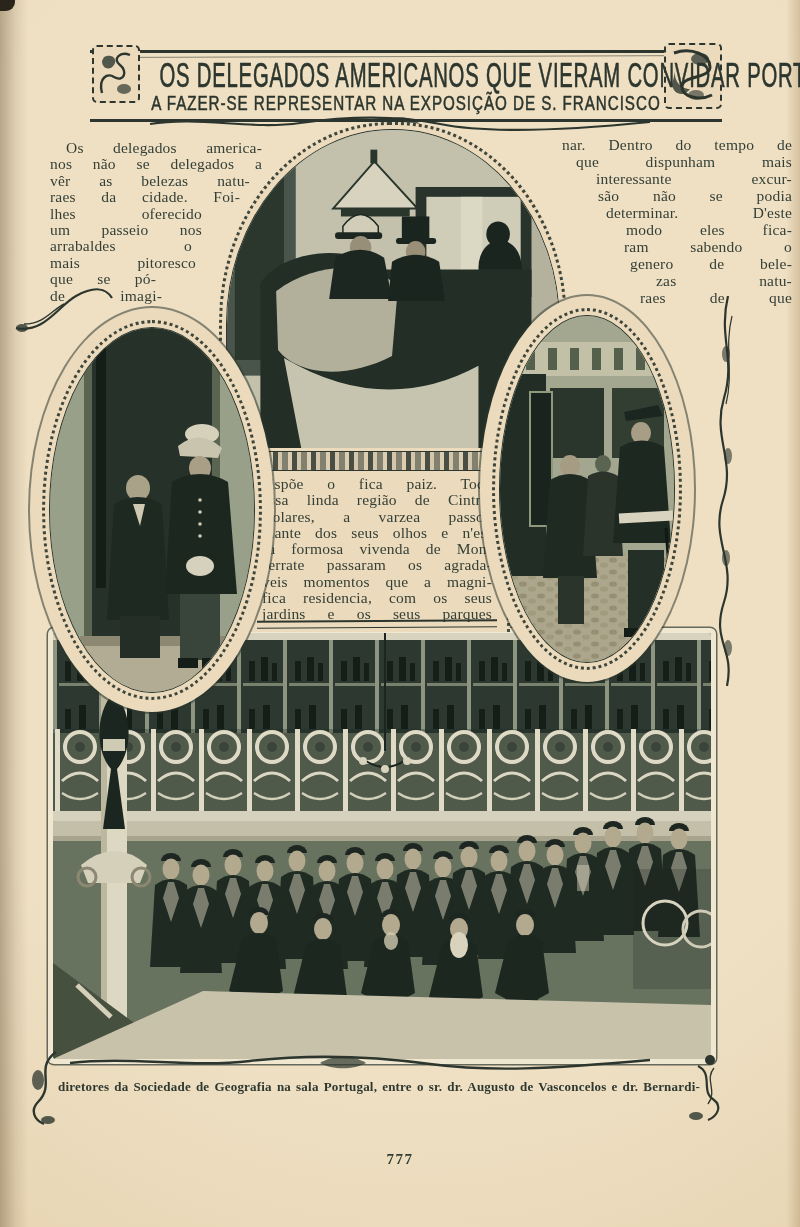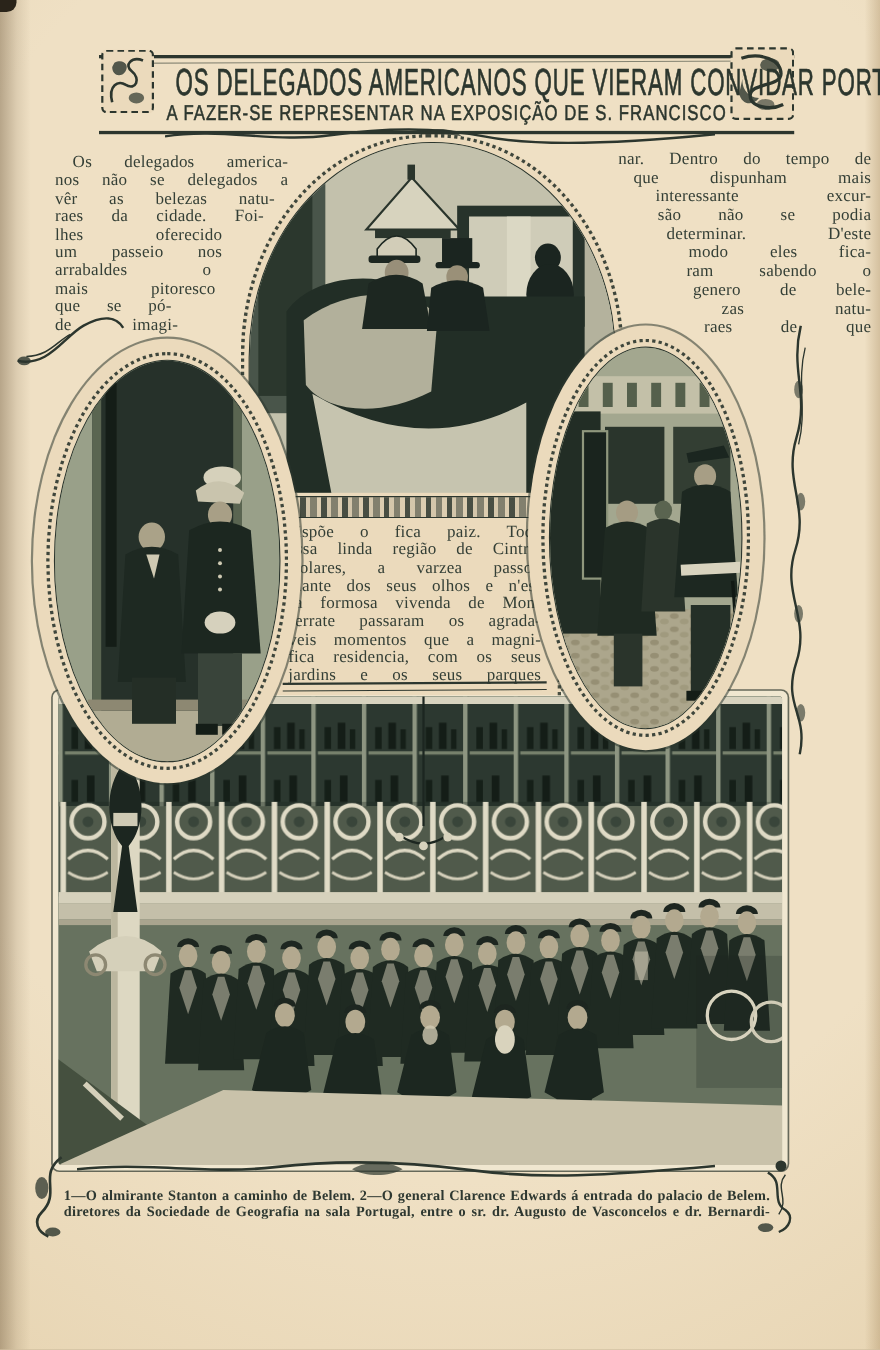--- a/index.html
+++ b/index.html
@@ -391,18 +391,18 @@
   <div class="orn" style="left:688px;top:1054px;z-index:9;">
     <svg width="40" height="70" viewBox="0 0 40 70">
       <circle cx="22" cy="6" r="5" fill="#2c362e"></circle>
       <path d="M10,12 C26,20 12,38 26,46 C34,52 30,62 20,66" fill="none" stroke="#2c362e" stroke-width="2.2"></path>
       <path d="M26,14 C16,26 30,36 20,50" fill="none" stroke="#2c362e" stroke-width="1.3"></path>
       <ellipse cx="8" cy="62" rx="7" ry="4" fill="#2c362e" opacity=".8"></ellipse>
     </svg>
   </div>
 
   <div class="caption">
-    <div class="caption-line">1—O almirante Stanton a caminho de Belem. 2—O general Clarence Edwards á entrada do palacio de Belem.</div>
     <div class="caption-line">diretores da Sociedade de Geografia na sala Portugal, entre o sr. dr. Augusto de Vasconcelos e dr. Bernardi-</div>
   </div>
 
+  <div class="folio">777</div>
 
 </div>
 
 </body></html>

